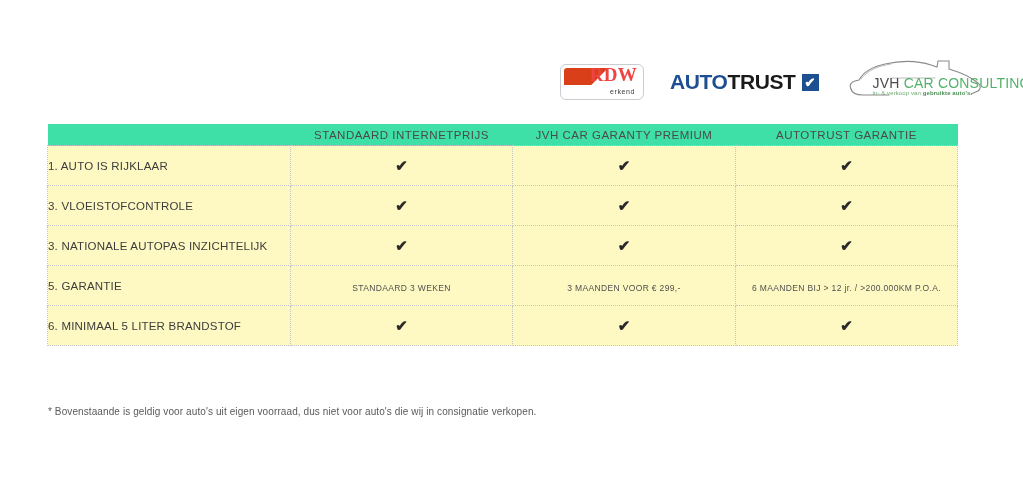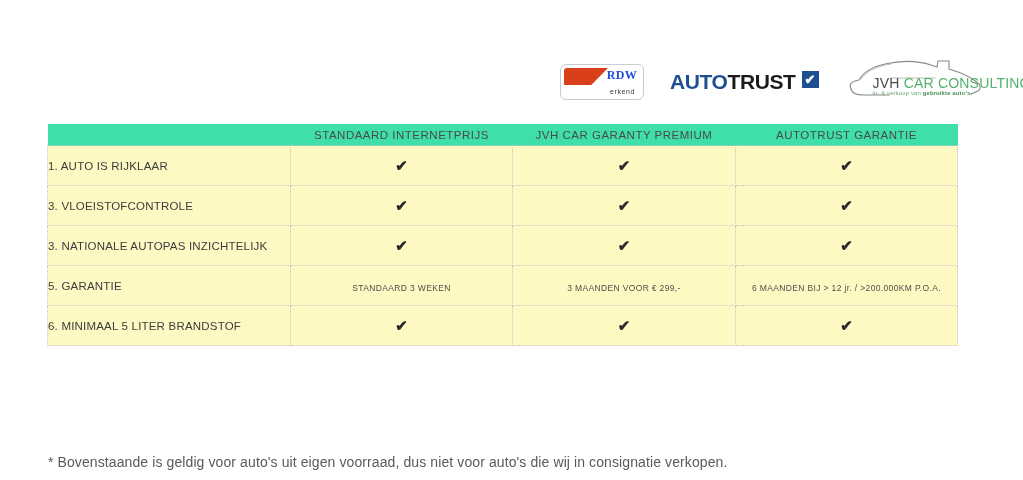--- a/index.html
+++ b/index.html
@@ -48,40 +48,40 @@
     background: #d9401a;
     border-radius: 3px 0 0 0;
     clip-path: polygon(0 0, 100% 0, 62% 100%, 0 100%);
   }
   .rdw-word {
     position: absolute;
     right: 6px;
     top: 3px;
     font-family: "Liberation Serif", serif;
     font-weight: bold;
-    font-size: 12px;
-    color: #1d4ed8;
+    font-size: 19px;
+    color: #ef4444;
     letter-spacing: 0.3px;
     line-height: 14px;
   }
   .rdw-sub {
     position: absolute;
     right: 8px;
     bottom: 3px;
     font-family: "Liberation Sans", sans-serif;
     font-size: 7px;
     color: #3a3a3a;
     letter-spacing: 0.6px;
     line-height: 8px;
   }
 
   
   .autotrust-logo {
     display: flex;
-    align-items: flex-start;
+    align-items: center;
     gap: 6px;
     flex: 0 0 auto;
   }
   .at-word {
     font-family: "Liberation Sans", sans-serif;
     font-weight: bold;
     font-size: 21px;
     letter-spacing: -0.4px;
     line-height: 22px;
   }
@@ -200,25 +200,24 @@
     letter-spacing: 0.35px;
     white-space: nowrap;
     margin-top: 16px;
   }
 
   
   .footnote {
     position: absolute;
     left: 48px;
     top: 406px;
-    font-size: 14px;
+    font-size: 10px;
     color: #5a5a5a;
     letter-spacing: 0.1px;
     white-space: nowrap;
-    margin-top: 48px;
   }
 </style>
 </head>
 <body>
 
 <div class="logo-strip">
 
   <div class="rdw-logo">
     <div class="rdw-swoosh"></div>
     <div class="rdw-word">RDW</div>

